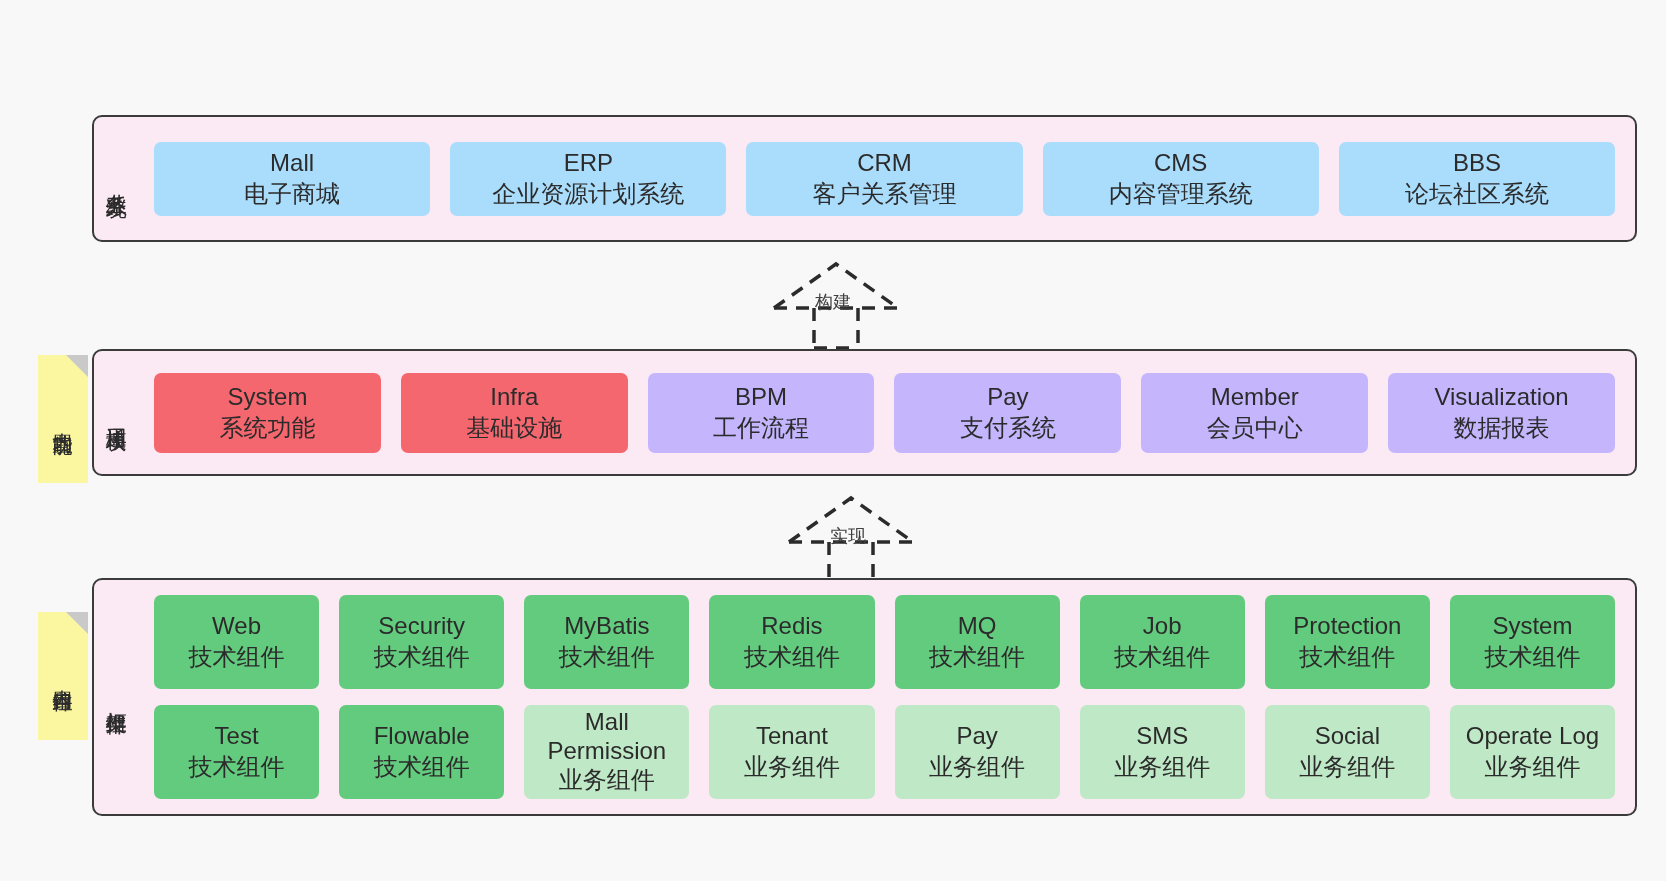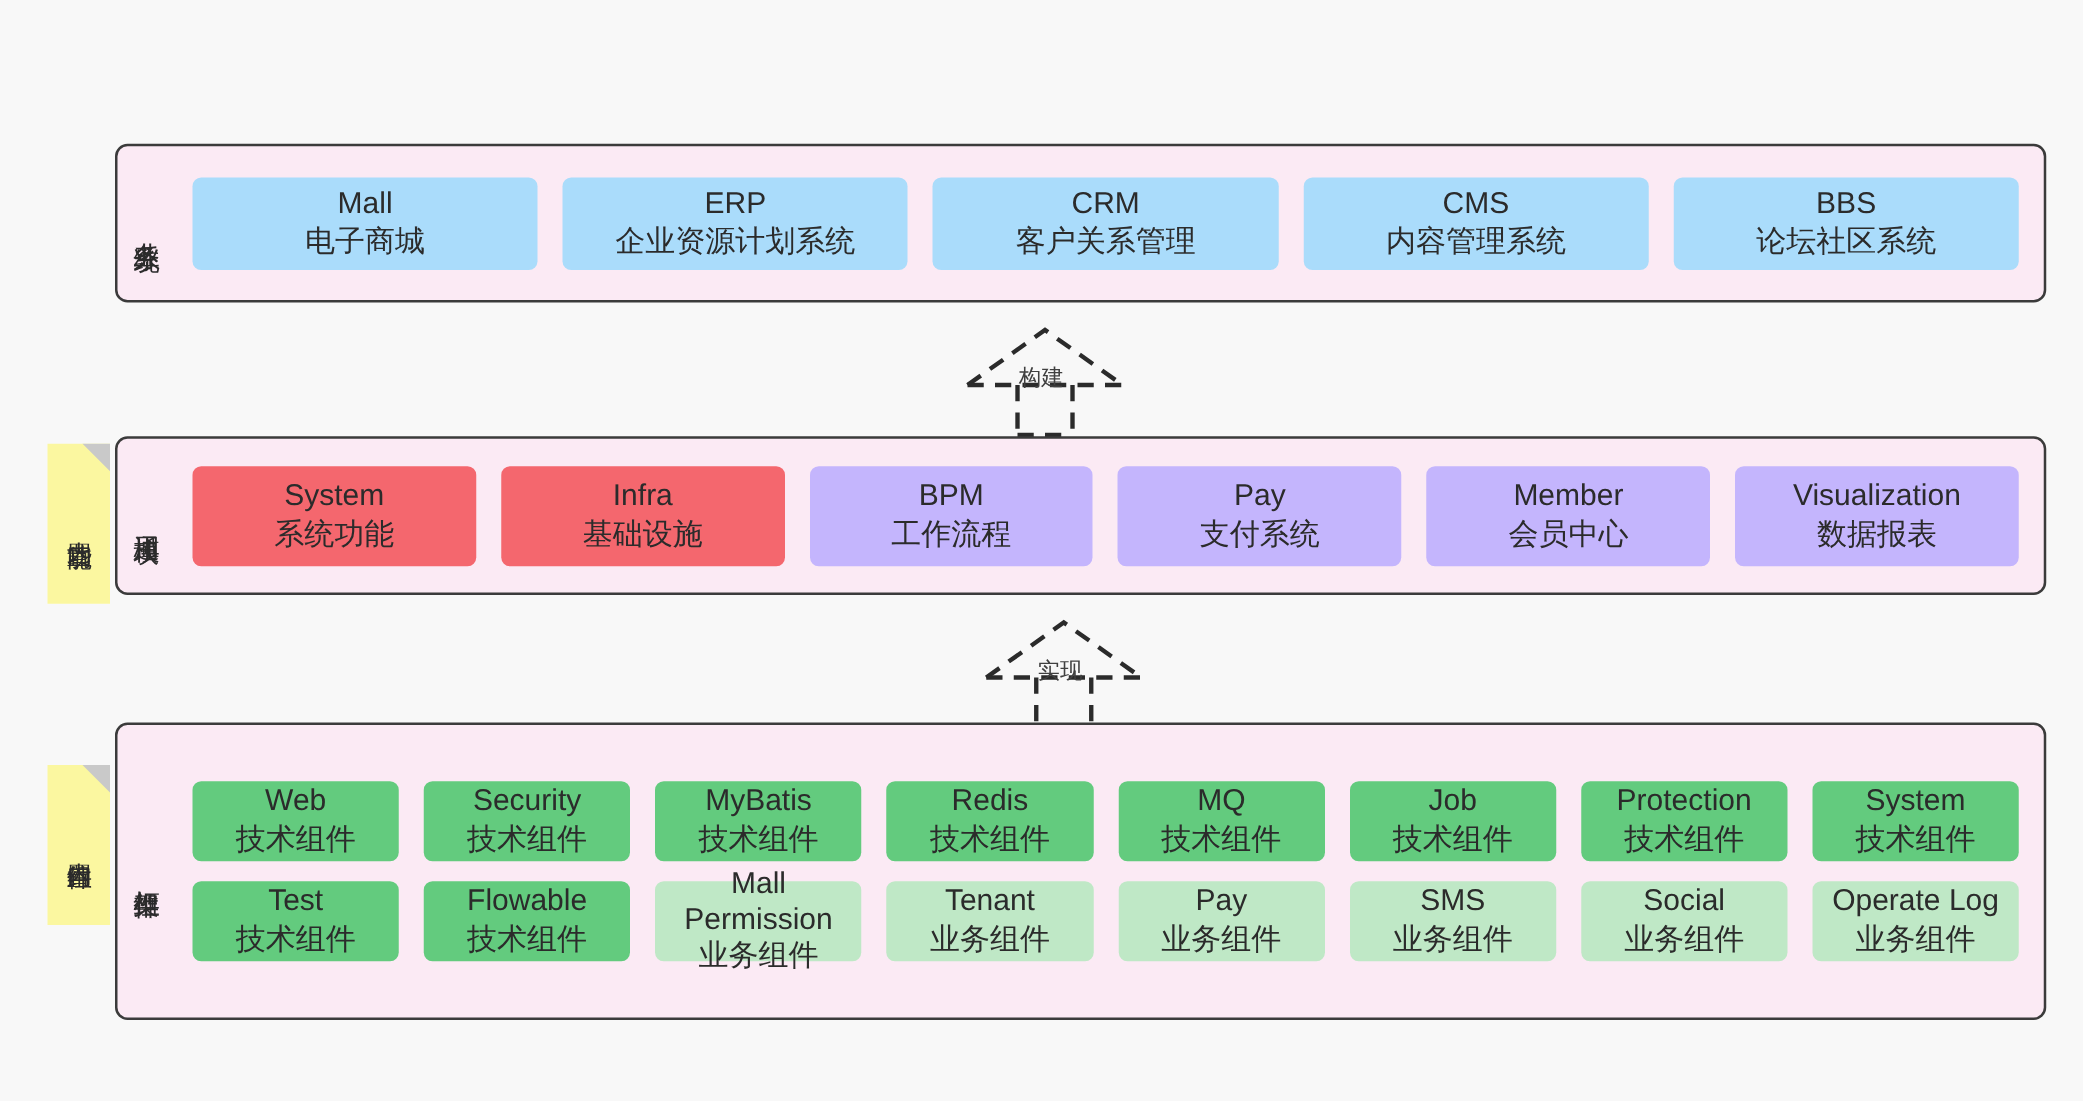--- a/index.html
+++ b/index.html
@@ -81,21 +81,21 @@
     box-sizing: border-box;
     line-height: 1.28;
     padding: 6px 4px;
     color: #2b2b2b;
   }
   .node .en { font-size: 24px; }
   .node .cn { font-size: 24px; }
 
   .h-sys   { height: 74px; }
   .h-mod   { height: 80px; }
-  .h-comp  { height: 64px; }
+  .h-comp  { height: 94px; }
 
   .c-blue       { background: #aadcfb; }
   .c-red        { background: #f4676e; }
   .c-pink       { background: #c4b5fd; }
   .c-green      { background: #63cb7e; }
   .c-lightgreen { background: #bfe8c6; }
 
   
   .note {
     position: absolute;

